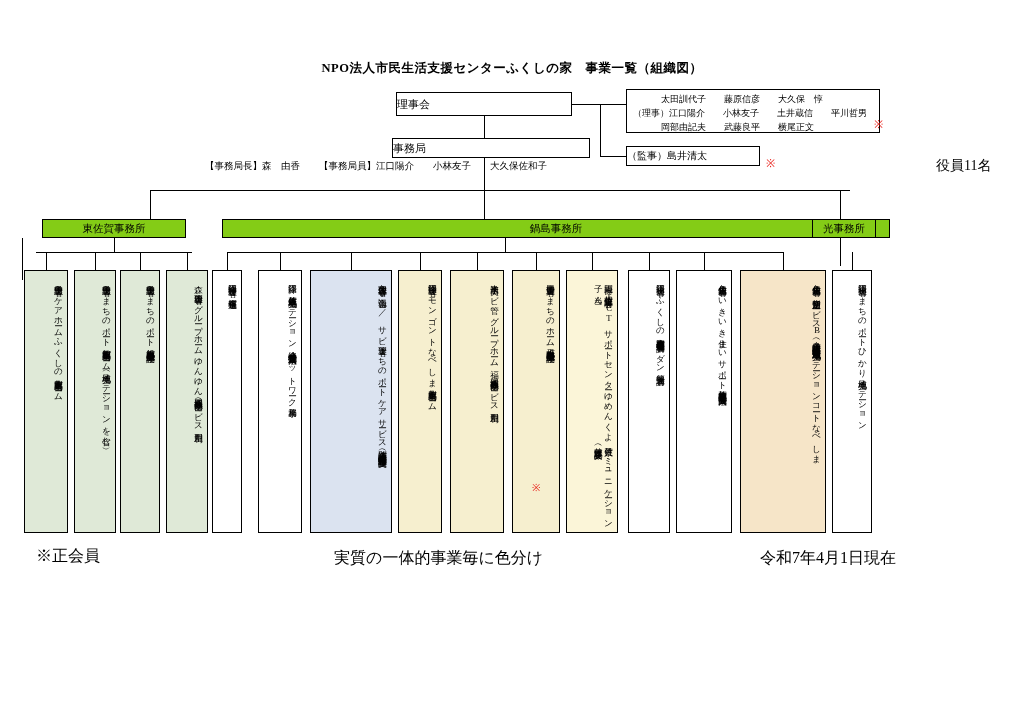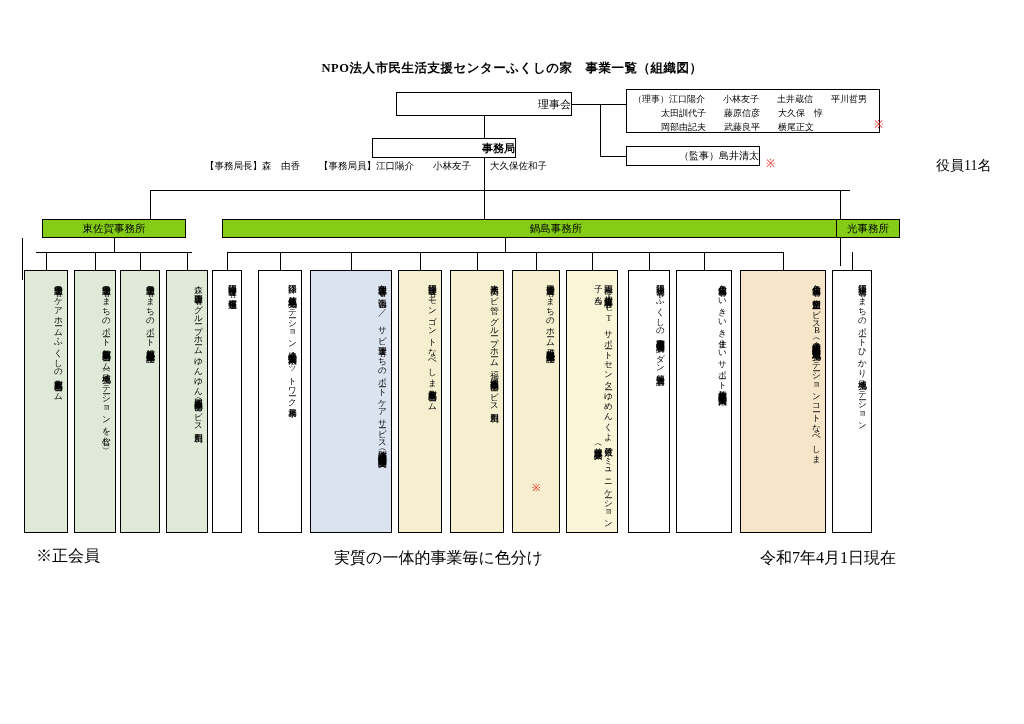--- a/index.html
+++ b/index.html
@@ -8,21 +8,21 @@
     font-family:"Liberation Serif", serif;
     color:#000;position:relative;overflow:hidden;
   }
   #stage{position:absolute;left:0;top:0;width:1024px;height:724px;}
   .title{
     position:absolute;left:0;top:60px;width:1024px;text-align:center;
     font-size:12.5px;font-weight:bold;letter-spacing:.5px;
   }
   .box{
     position:absolute;border:1px solid #000;background:#fff;
-    box-sizing:border-box;display:flex;align-items:center;justify-content:flex-end;
+    box-sizing:border-box;display:flex;align-items:center;justify-content:flex-start;
     font-size:11px;
   }
   .line{position:absolute;background:#000;}
   .h{height:1px;}
   .v{width:1px;}
   .txt{position:absolute;font-size:9.5px;white-space:nowrap;}
   .vbox{
     position:absolute;border:1px solid #000;box-sizing:border-box;
     writing-mode:vertical-rl;text-orientation:upright;
     font-size:8.6px;line-height:1.18;
@@ -47,31 +47,31 @@
 <body>
 
 <div id="stage">
 
   <div class="title">NPO法人市民生活支援センターふくしの家　事業一覧（組織図）</div>
 
   <div class="box" style="left:396px;top:92px;width:176px;height:24px;">
     <span>理事会</span>
   </div>
 
-  <div class="box" style="left:372px;top:138px;width:144px;height:20px;font-weight:bold;">
+  <div class="box" style="left:392px;top:138px;width:198px;height:20px;">
     <span>事務局</span>
   </div>
 
   <div class="txt" style="left:205px;top:160px;font-size:9.5px;">
     <span>【事務局長】森　由香　　【事務局員】江口陽介　　小林友子　　大久保佐和子</span>
   </div>
 
   <div class="rimem" style="left:626px;top:89px;width:254px;height:44px;">
+    <div><span class="spacer"></span><span class="spacer"></span><span>太田訓代子　　藤原信彦　　大久保　惇</span></div>
     <div><span>（理事）</span><span>江口陽介　　小林友子　　土井蔵信　　平川哲男</span></div>
-    <div><span class="spacer"></span><span class="spacer"></span><span>太田訓代子　　藤原信彦　　大久保　惇</span></div>
     <div><span class="spacer"></span><span class="spacer"></span><span>岡部由記夫　　武藤良平　　横尾正文</span></div>
   </div>
   <div class="txt red" style="left:874px;top:116px;font-size:11px;">※</div>
 
   <div class="box" style="left:626px;top:146px;width:134px;height:20px;font-size:10px;">
     <span>（監事）島井清太</span>
   </div>
   <div class="txt red" style="left:766px;top:155px;font-size:11px;">※</div>
 
   <div class="txt" style="left:936px;top:157px;font-size:14px;">役員11名</div>
@@ -86,21 +86,21 @@
   <div class="line v" style="left:150px;top:190px;height:30px;"></div>
   <div class="line v" style="left:484px;top:190px;height:30px;"></div>
   <div class="line v" style="left:840px;top:190px;height:30px;"></div>
 
   <div class="vhead" style="left:42px;top:219px;width:144px;height:19px;">
     <span>東佐賀事務所</span>
   </div>
   <div class="vhead" style="left:222px;top:219px;width:668px;height:19px;">
     <span>鍋島事務所</span>
   </div>
-  <div class="vhead" style="left:836px;top:219px;width:64px;height:19px;">
+  <div class="vhead" style="left:812px;top:219px;width:64px;height:19px;">
     <span>光事務所</span>
   </div>
 
   <div class="line h" style="left:36px;top:252px;width:156px;"></div>
   <div class="line v" style="left:114px;top:238px;height:14px;"></div>
 
   <div class="line h" style="left:228px;top:252px;width:556px;"></div>
   <div class="line v" style="left:505px;top:238px;height:14px;"></div>
 
   <div class="line v" style="left:840px;top:238px;height:28px;"></div>

